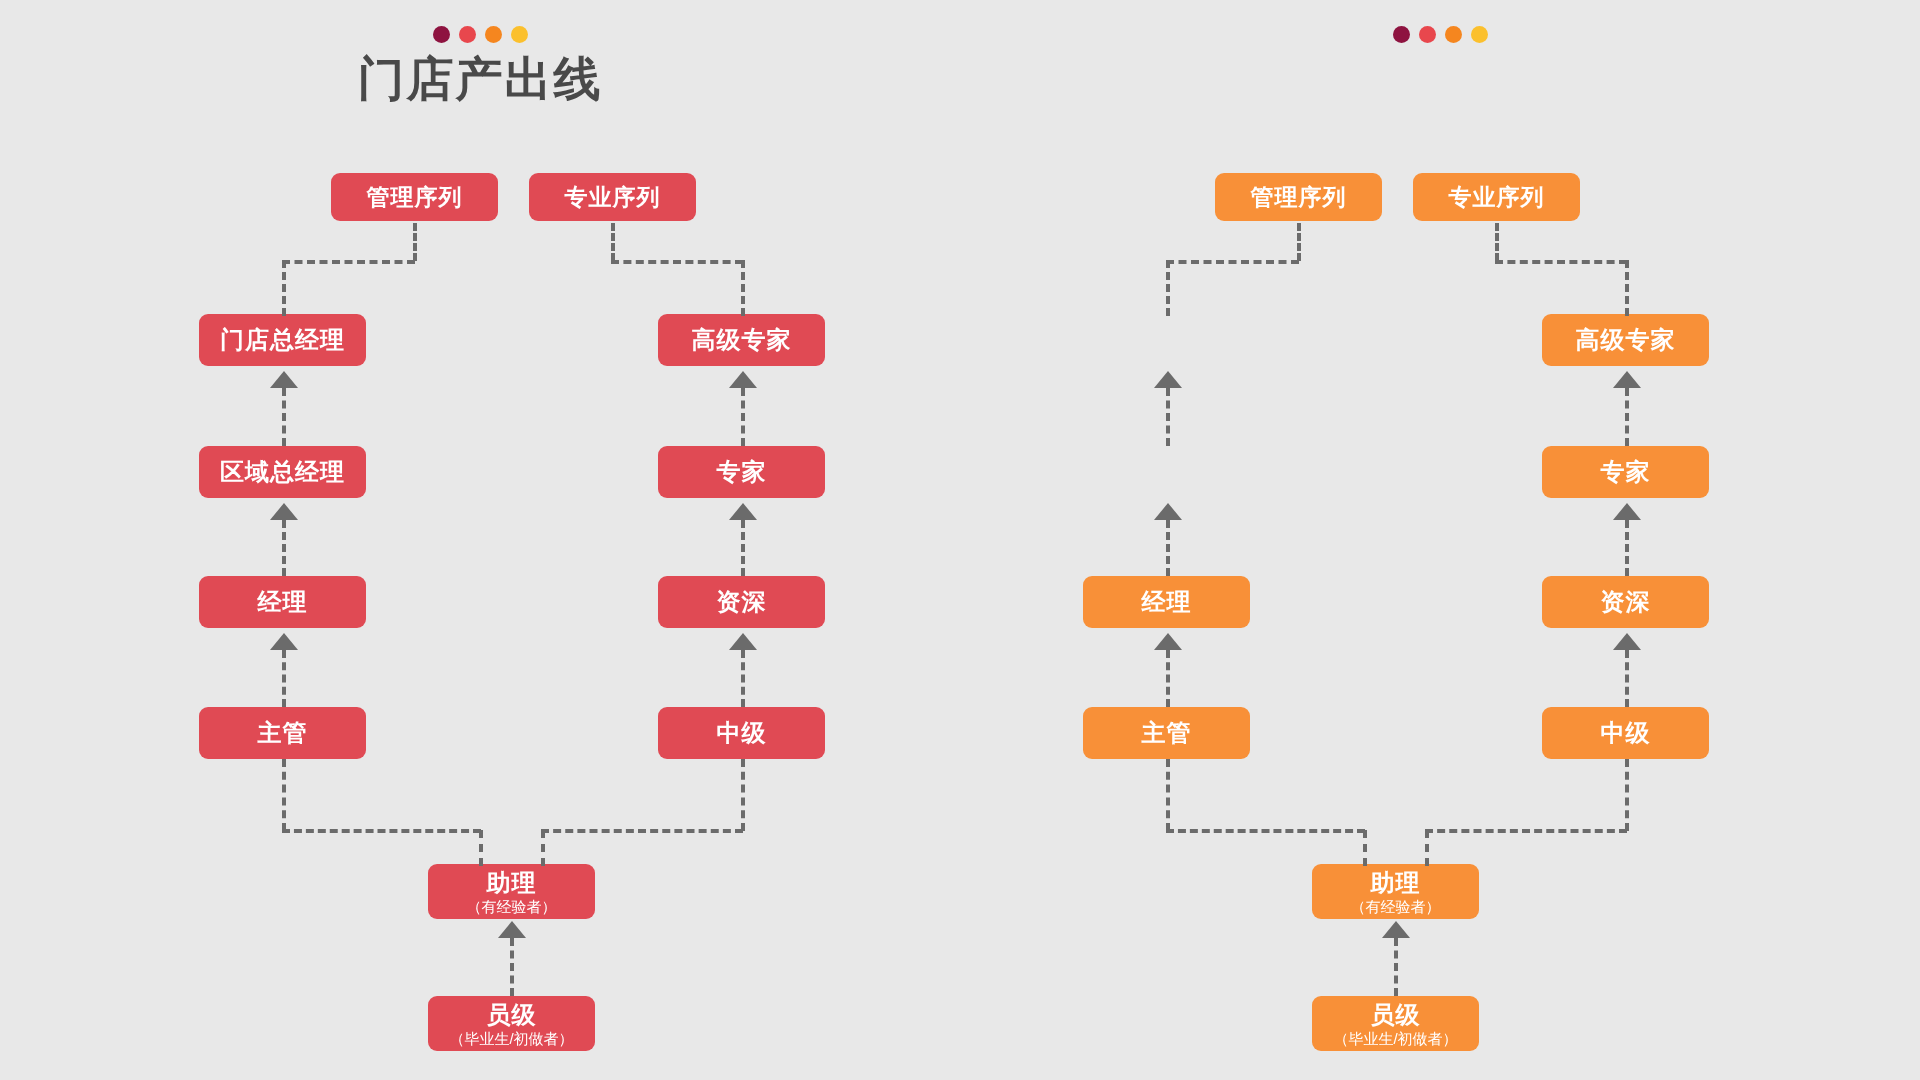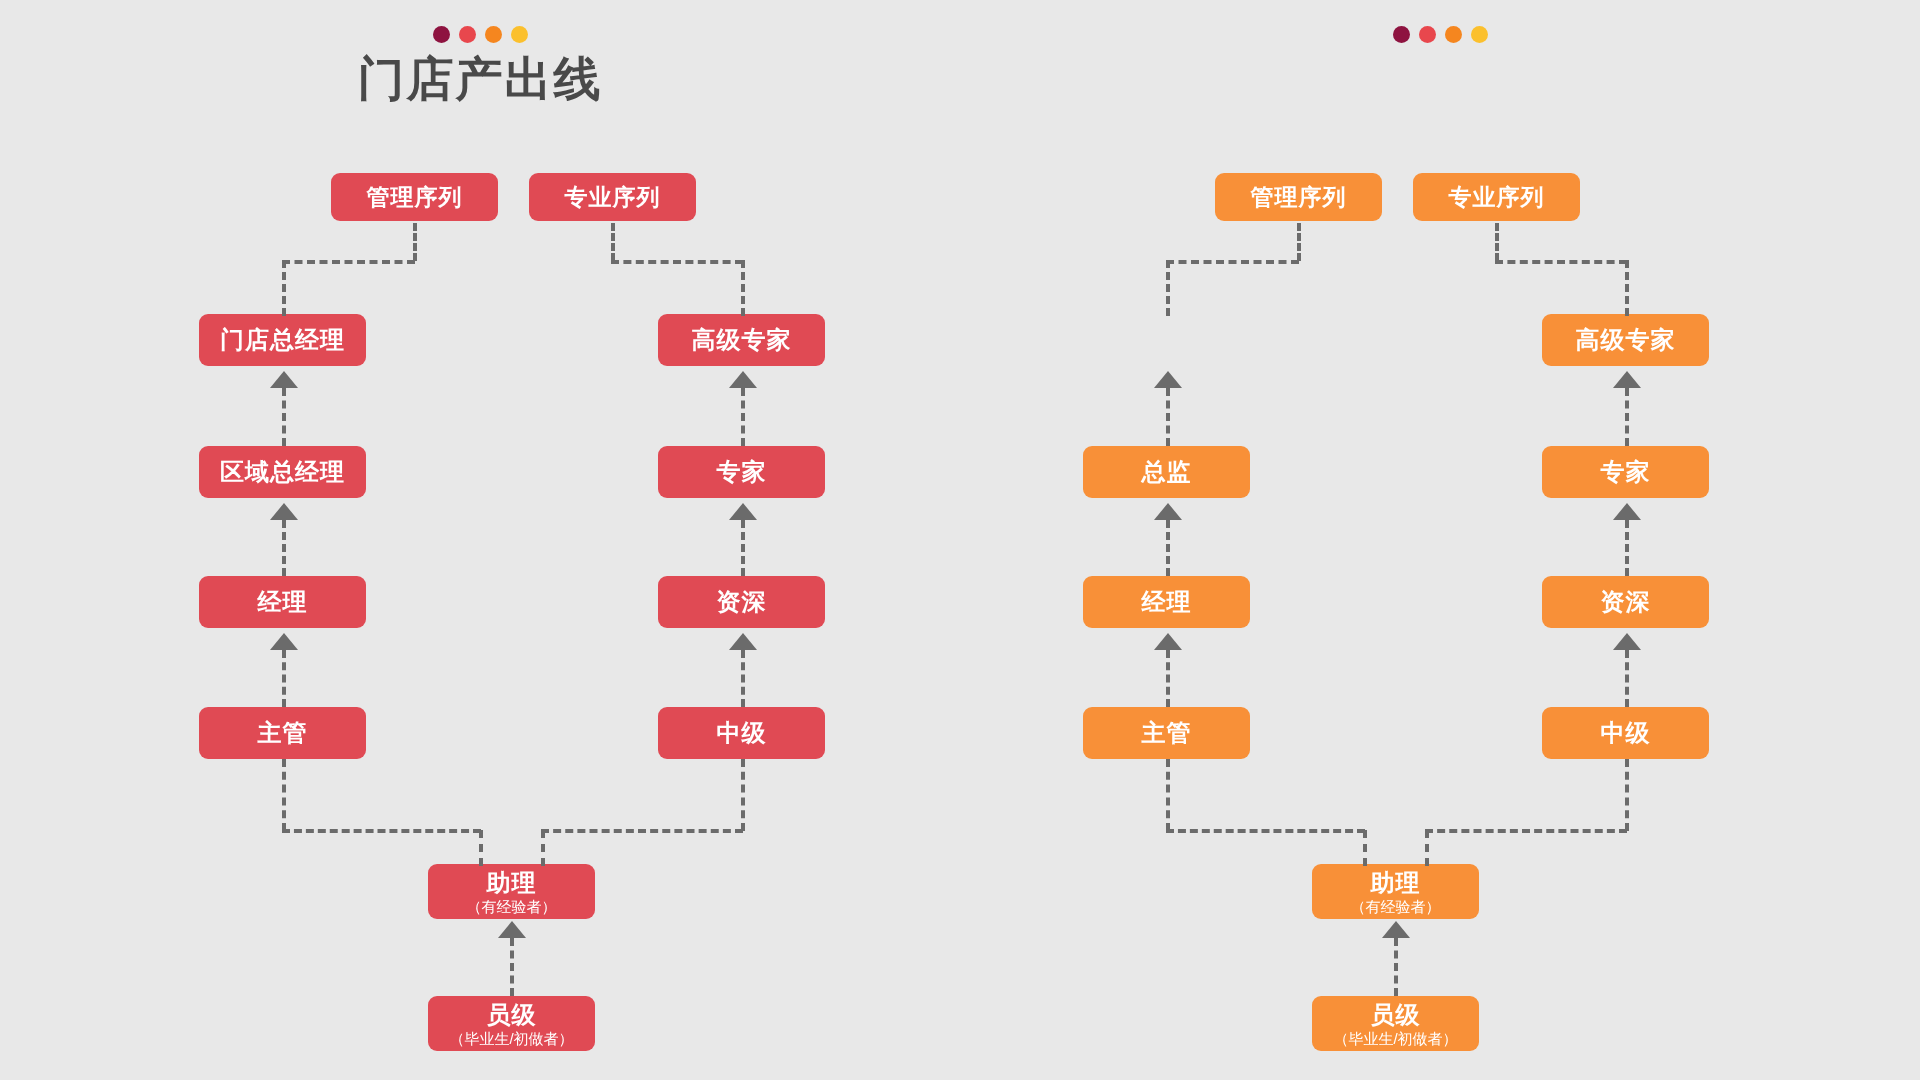--- a/index.html
+++ b/index.html
@@ -170,23 +170,20 @@
       </div>
     </div>
 
     <div class="node tag" style="left: 255px; top: 165px; width: 167px; height: 48px; background: rgb(248, 144, 56);">
       <span class="node-title">管理序列</span>
     </div>
     <div class="node tag" style="left: 453px; top: 165px; width: 167px; height: 48px; background: rgb(248, 144, 56);">
       <span class="node-title">专业序列</span>
     </div>
 
-    <div class="node" style="left: 123px; top: 438px; width: 167px; height: 52px; background: rgb(248, 144, 56);">
-      <span class="node-title">总监</span>
-    </div>
     <div class="node" style="left: 123px; top: 568px; width: 167px; height: 52px; background: rgb(248, 144, 56);">
       <span class="node-title">经理</span>
     </div>
     <div class="node" style="left: 123px; top: 699px; width: 167px; height: 52px; background: rgb(248, 144, 56);">
       <span class="node-title">主管</span>
     </div>
 
     <div class="node" style="left: 582px; top: 306px; width: 167px; height: 52px; background: rgb(248, 144, 56);">
       <span class="node-title">高级专家</span>
     </div>

